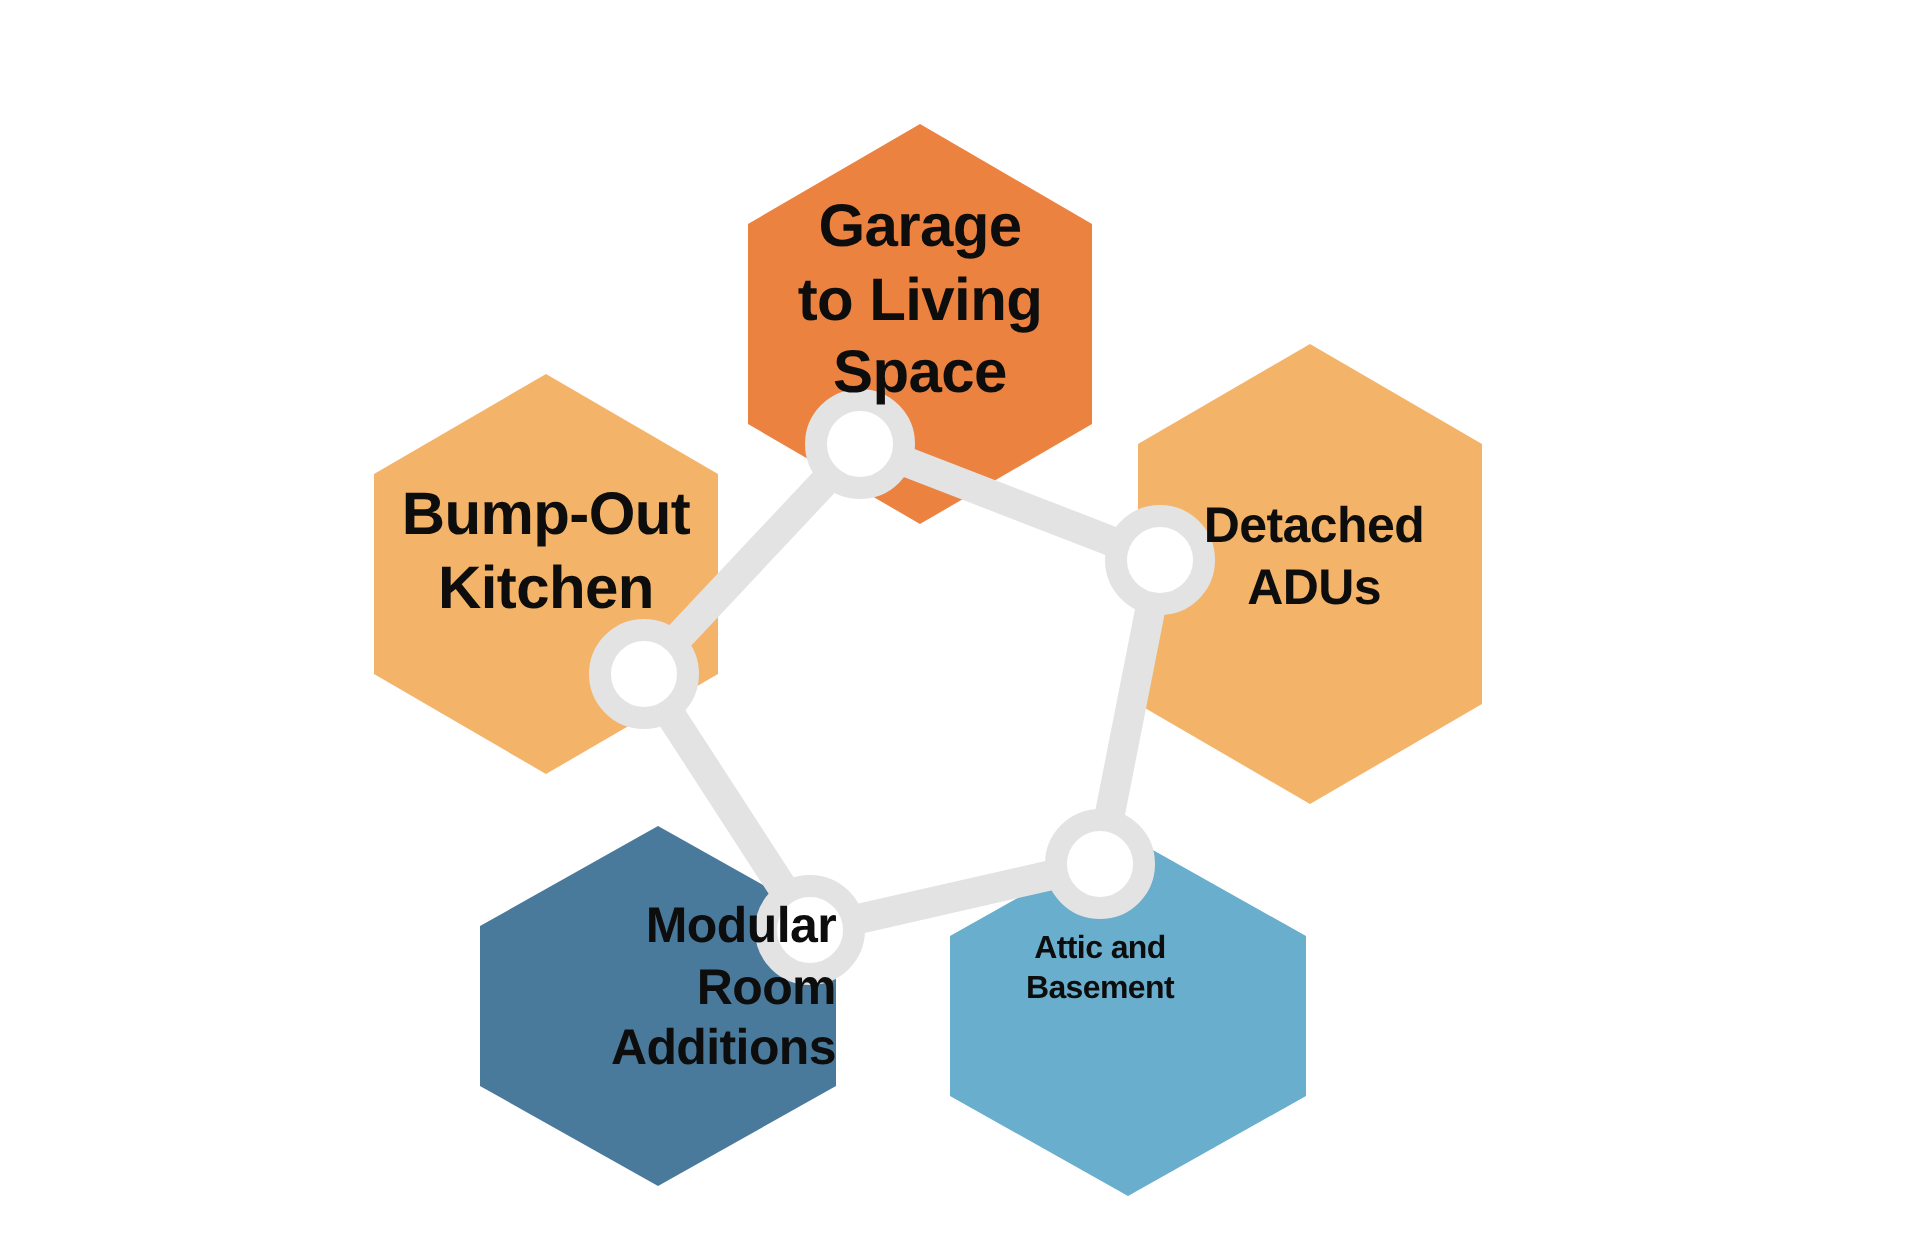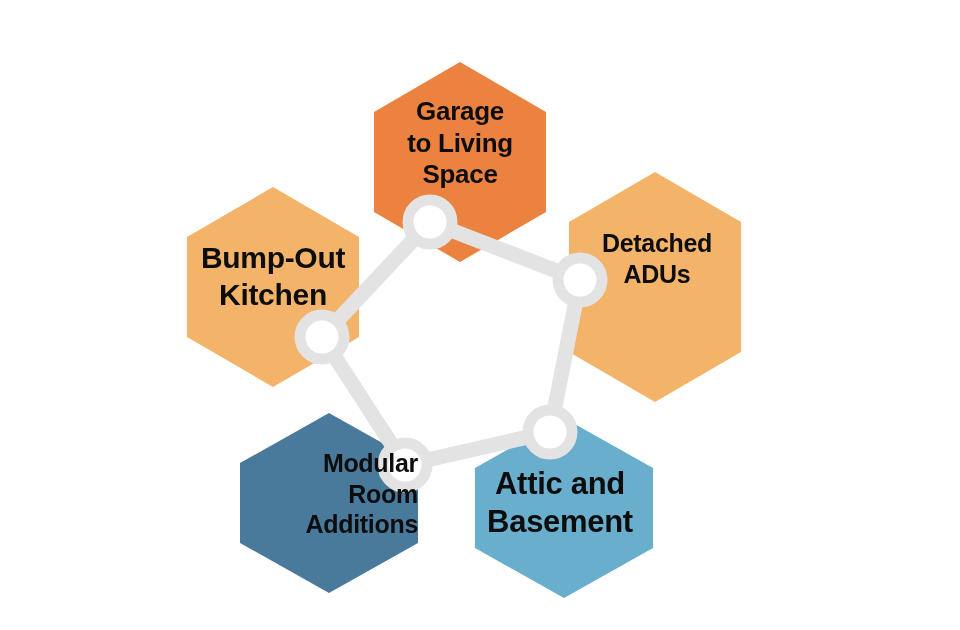--- a/index.html
+++ b/index.html
@@ -32,25 +32,25 @@
     text-align: center;
     font-family: "Liberation Sans", sans-serif;
     font-weight: bold;
     color: #0d0d0d;
     line-height: 1.22;
     letter-spacing: -0.3px;
     white-space: pre-line;
     pointer-events: none;
     z-index: 5;
   }
-  .label-garage   { left: 374px; top: 96px;  width: 172px; font-size: 26px; }
+  .label-garage   { left: 374px; top: 96px;  width: 172px; font-size: 30px; }
   .label-bumpout  { left: 184px; top: 240px; width: 178px; font-size: 30px; }
-  .label-detached { left: 568px; top: 228px; width: 178px; font-size: 25px; }
+  .label-detached { left: 568px; top: 248px; width: 178px; font-size: 25px; }
   .label-modular  { left: 240px; top: 448px; width: 178px; font-size: 25px; }
-  .label-attic    { left: 466px; top: 465px; width: 188px; font-size: 31px; }
+  .label-attic    { left: 456px; top: 465px; width: 188px; font-size: 16px; }
 </style>
 </head>
 <body>
 
 <div id="diagram-root" style="background: rgb(255, 255, 255);">
 
   <svg id="diagram-svg" viewBox="0 0 960 630">
 
     <g>
       <polygon points="460,62 546,112 546,212 460,262 374,212 374,112" fill="#ec8240"></polygon>

